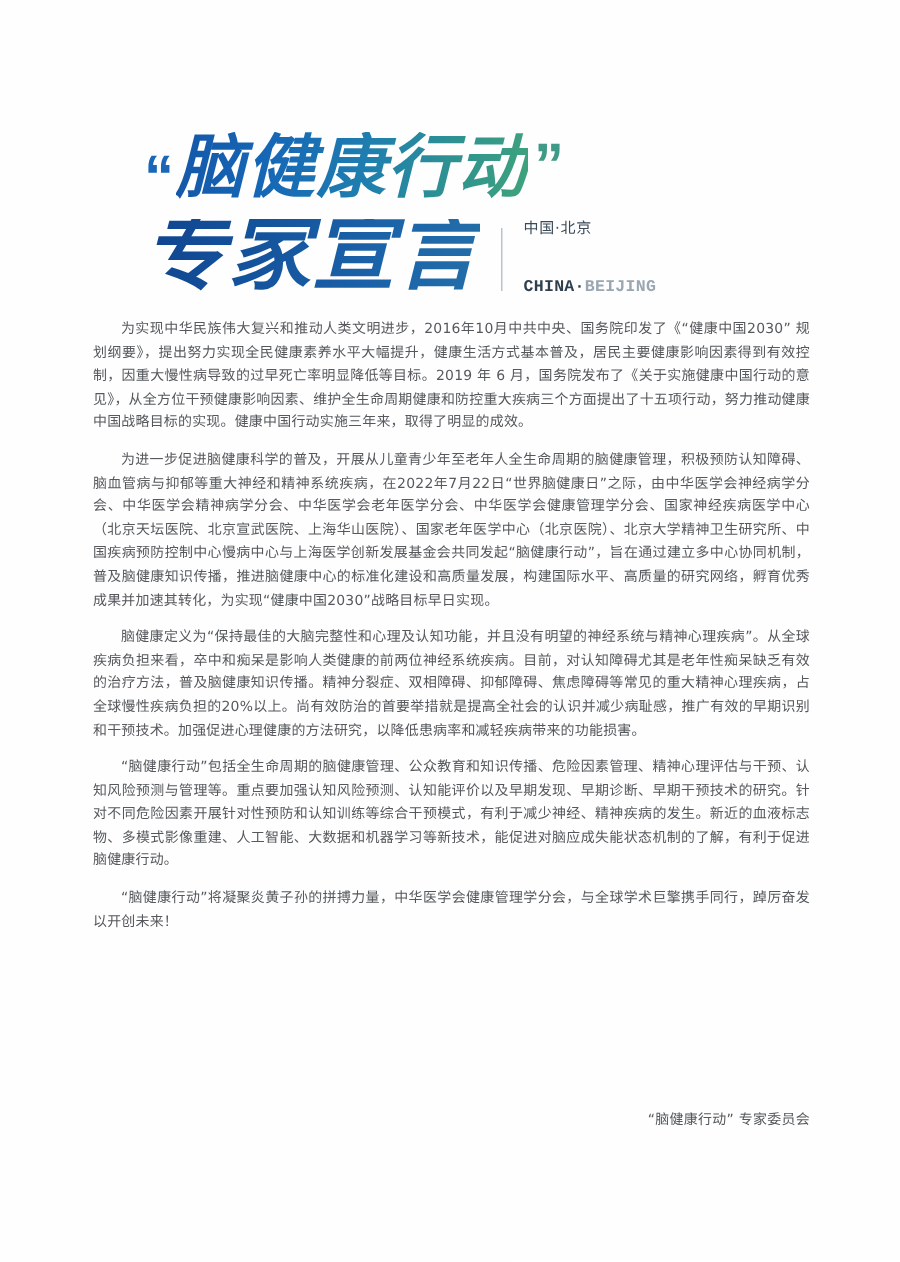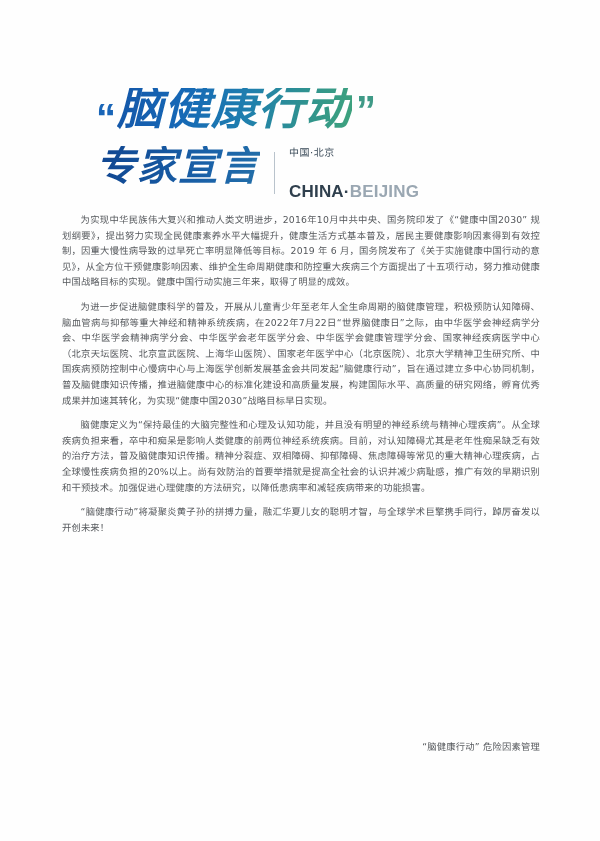--- a/index.html
+++ b/index.html
@@ -70,36 +70,36 @@
     color: #1a66b8;
   }
   .quote-close {
     margin-left: 4px;
     align-self: flex-end;
     color: #3f9a87;
     transform: translateY(-6px);
   }
 
   .big-han {
-    font-family: Liberation Mono, monospace;
+    font-family: Liberation Serif, serif;
     font-weight: 700;
     font-size: 46px;
     line-height: 48px;
     letter-spacing: 1px;
     font-style: italic;
     background-image: linear-gradient(100deg, #1456a8 0%, #1668b6 28%, #1f7fae 55%, #2f9290 78%, #3fa37c 100%);
     -webkit-background-clip: text;
     background-clip: text;
     color: transparent;
     -webkit-text-fill-color: transparent;
     white-space: nowrap;
   }
 
   .big-han-2 {
-    font-size: 40px;
+    font-size: 55px;
     line-height: 48px;
     background-image: linear-gradient(100deg, #10448f 0%, #15569f 40%, #1b63a9 70%, #236fa8 100%);
     -webkit-background-clip: text;
     background-clip: text;
     color: transparent;
     -webkit-text-fill-color: transparent;
   }
 
   .locale-block {
     display: flex;
@@ -115,22 +115,22 @@
     justify-content: center;
   }
   .locale-cn {
     font-family: "DejaVu Sans", "Liberation Sans", sans-serif;
     font-size: 10px;
     line-height: 13px;
     color: #3a4a58;
     letter-spacing: 0.5px;
   }
   .locale-en {
-    font-family: Liberation Sans, sans-serif;
-    font-size: 17px;
+    font-family: Liberation Mono, monospace;
+    font-size: 11px;
     line-height: 16px;
     font-weight: 700;
     color: #2f3f4d;
     letter-spacing: 0.2px;
     margin-top: 25px;
   }
   .locale-en .faded {
     color: #9aa7b2;
     font-weight: 700;
   }
@@ -212,24 +212,25 @@
         </div>
       </div>
 
     </div>
   </div>
 
   <div class="body-copy">
     <p class="para">为实现中华民族伟大复兴和推动人类文明进步，2016年10月中共中央、国务院印发了《“健康中国2030” 规划纲要》，提出努力实现全民健康素养水平大幅提升，健康生活方式基本普及，居民主要健康影响因素得到有效控制，因重大慢性病导致的过早死亡率明显降低等目标。2019 年 6 月，国务院发布了《关于实施健康中国行动的意见》，从全方位干预健康影响因素、维护全生命周期健康和防控重大疾病三个方面提出了十五项行动，努力推动健康中国战略目标的实现。健康中国行动实施三年来，取得了明显的成效。</p>
     <p class="para">为进一步促进脑健康科学的普及，开展从儿童青少年至老年人全生命周期的脑健康管理，积极预防认知障碍、脑血管病与抑郁等重大神经和精神系统疾病，在2022年7月22日“世界脑健康日”之际，由中华医学会神经病学分会、中华医学会精神病学分会、中华医学会老年医学分会、中华医学会健康管理学分会、国家神经疾病医学中心（北京天坛医院、北京宣武医院、上海华山医院）、国家老年医学中心（北京医院）、北京大学精神卫生研究所、中国疾病预防控制中心慢病中心与上海医学创新发展基金会共同发起“脑健康行动”，旨在通过建立多中心协同机制，普及脑健康知识传播，推进脑健康中心的标准化建设和高质量发展，构建国际水平、高质量的研究网络，孵育优秀成果并加速其转化，为实现“健康中国2030”战略目标早日实现。</p>
     <p class="para">脑健康定义为“保持最佳的大脑完整性和心理及认知功能，并且没有明望的神经系统与精神心理疾病”。从全球疾病负担来看，卒中和痴呆是影响人类健康的前两位神经系统疾病。目前，对认知障碍尤其是老年性痴呆缺乏有效的治疗方法，普及脑健康知识传播。精神分裂症、双相障碍、抑郁障碍、焦虑障碍等常见的重大精神心理疾病，占全球慢性疾病负担的20%以上。尚有效防治的首要举措就是提高全社会的认识并减少病耻感，推广有效的早期识别和干预技术。加强促进心理健康的方法研究，以降低患病率和减轻疾病带来的功能损害。</p>
-    <p class="para">“脑健康行动”将凝聚炎黄子孙的拼搏力量，融汇华夏儿女的聪明才智，与全球学术巨擎携手同行，踔厉奋发以开创未来！</p>
+    <p class="para">“脑健康行动”包括全生命周期的脑健康管理、公众教育和知识传播、危险因素管理、精神心理评估与干预、认知风险预测与管理等。重点要加强认知风险预测、认知能评价以及早期发现、早期诊断、早期干预技术的研究。针对不同危险因素开展针对性预防和认知训练等综合干预模式，有利于减少神经、精神疾病的发生。新近的血液标志物、多模式影像重建、人工智能、大数据和机器学习等新技术，能促进对脑应成失能状态机制的了解，有利于促进脑健康行动。</p>
+    <p class="para">“脑健康行动”将凝聚炎黄子孙的拼搏力量，中华医学会健康管理学分会，与全球学术巨擎携手同行，踔厉奋发以开创未来！</p>
   </div>
 
   <div class="signature">
-    <div class="sig-line">“脑健康行动” 危险因素管理</div>
+    <div class="sig-line">“脑健康行动” 专家委员会</div>
   </div>
 
   <div class="footer">
     <span class="page-number">- 20 -</span>
   </div>
 
 </div>
 
 </body></html>

